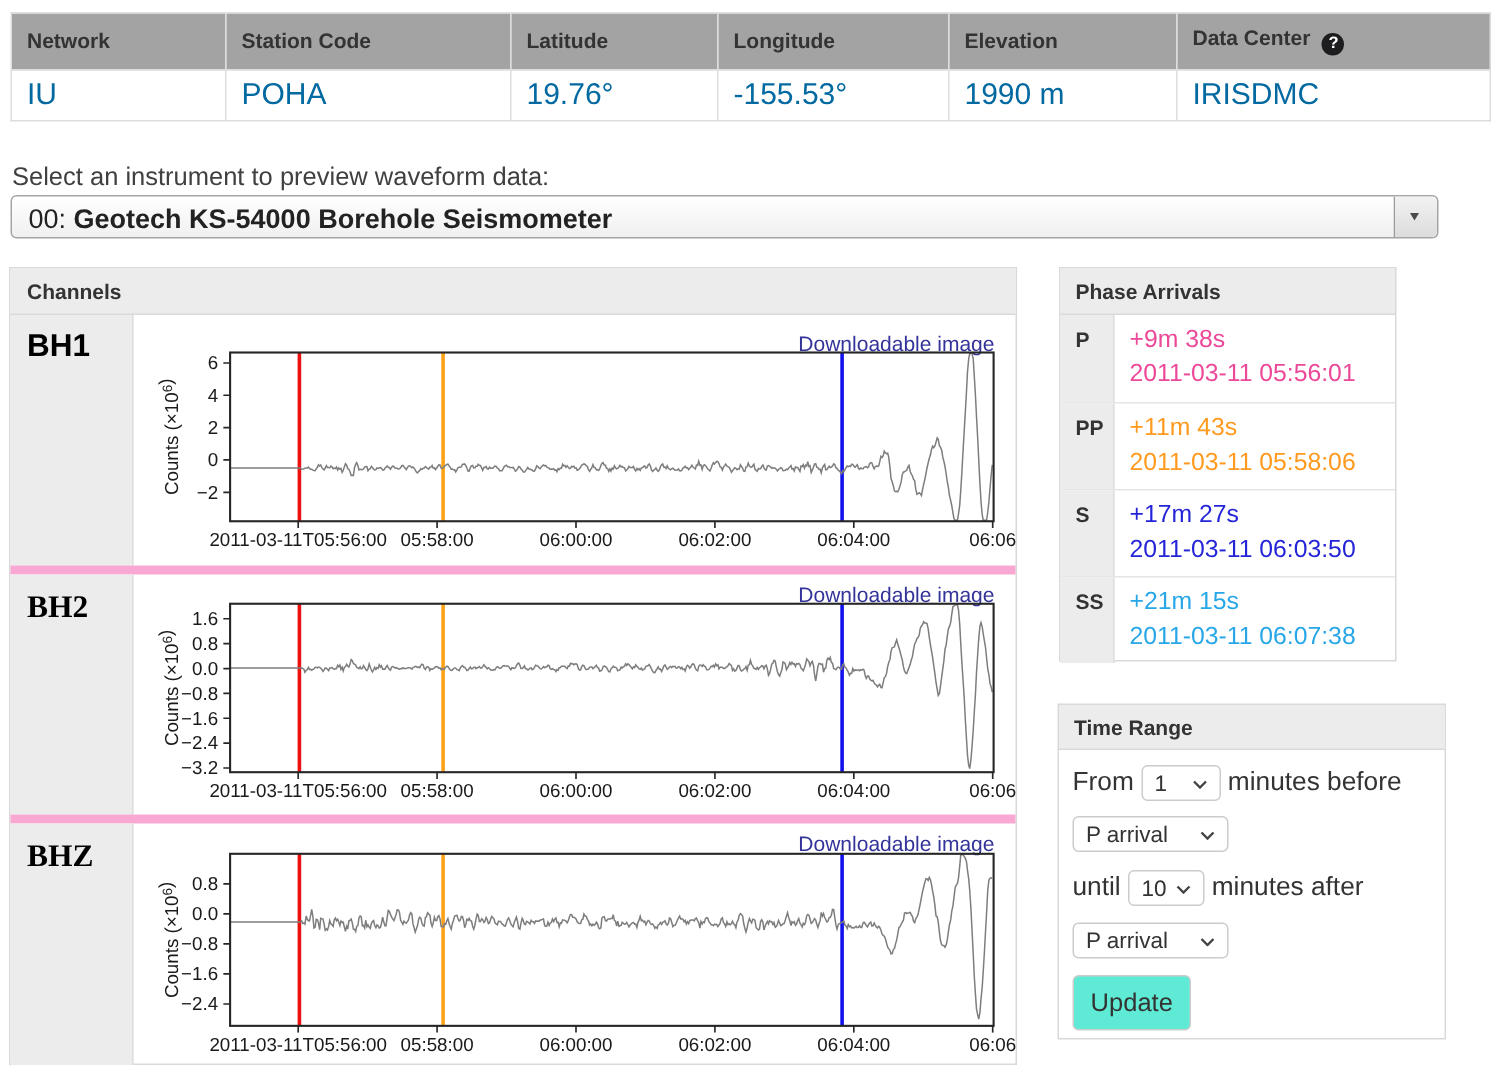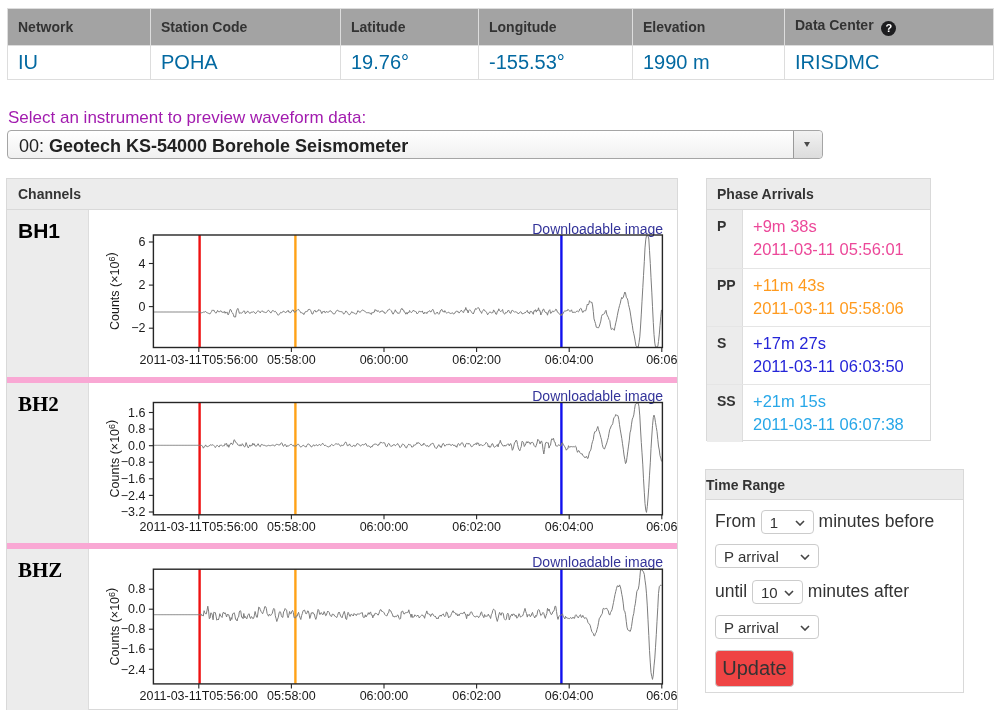--- a/index.html
+++ b/index.html
@@ -4,22 +4,22 @@
 * { margin:0; padding:0; box-sizing:border-box; }
 body { font-family:"Liberation Sans", sans-serif; background:#fff; width:1000px; height:716px; position:relative; overflow:hidden; color:#333; }
 #root { position:absolute; left:0; top:0; width:1000px; height:716px; }
 
 
 table.top { position:absolute; left:7px; top:8px; width:986px; border-collapse:collapse; table-layout:fixed; }
 table.top th { background:#a3a3a3; font-size:14px; font-weight:bold; text-align:left; padding:8px 10px 9px 10px; line-height:16px; border:1px solid #ddd; color:#333; }
 table.top td { font-size:20px; padding:7px 10px; line-height:19px; border:1px solid #ddd; color:#0369a1; background:#fff; }
 .qicon { display:inline-block; width:15px; height:15px; background:#1d1d1f; color:#fff; border-radius:50%; font-size:11px; line-height:15px; text-align:center; font-weight:bold; margin-left:4px; vertical-align:-2px; }
 
-.sel-label { position:absolute; left:8px; top:108px; font-size:17px; color:#a21caf; }
-.bigselect { position:absolute; left:7px; top:130px; width:816px; height:29px; border:1px solid #a5a5a5; border-radius:4px; background:linear-gradient(#ffffff, #f0f0f0); }
+.sel-label { position:absolute; left:8px; top:108px; font-size:17px; color:#404040; }
+.bigselect { position:absolute; left:7px; top:130px; width:952px; height:29px; border:1px solid #a5a5a5; border-radius:4px; background:linear-gradient(#ffffff, #f0f0f0); }
 .bigselect .txt { position:absolute; left:11px; top:5px; font-size:18px; color:#222; }
 .bigselect .btn { position:absolute; right:0; top:0; width:29px; height:27px; border-left:1px solid #9a9a9a; border-radius:0 4px 4px 0; background:linear-gradient(#f2f2f2,#dcdcdc); }
 .bigselect .arr { position:absolute; right:12px; top:11px; width:0; height:0; border-left:3.5px solid transparent; border-right:3.5px solid transparent; border-top:5px solid #4a4a4a; }
 
 
 .panel { position:absolute; background:#fff; border:1px solid #d9d9d9; }
 .phead { background:#ececec; border-bottom:1px solid #d9d9d9; font-weight:bold; font-size:14px; color:#333; }
 
 
 #channels { left:6px; top:178px; width:672px; height:532px; }
@@ -32,26 +32,26 @@
 
 #phase { left:706px; top:178px; width:225px; height:263px; }
 #phase .phead { height:31px; line-height:31px; padding-left:10px; }
 .prow { position:absolute; left:0; width:223px; height:58px; }
 .prow .pl { position:absolute; left:0; top:0; bottom:0; width:36px; background:#ececec; border-right:1px solid #ddd; font-weight:bold; font-size:14px; padding:8px 0 0 10px; }
 .prow .pv { position:absolute; left:37px; top:5px; font-size:16.5px; line-height:23px; white-space:nowrap; padding-left:9px; }
 .prow + .prow { border-top:1px solid #e5e5e5; }
 
 
 #trange { left:705px; top:469px; width:259px; height:224px; }
-#trange .phead { height:30px; line-height:30px; }
+#trange .phead { height:30px; line-height:30px; padding-left:10px; }
 .trbody { position:absolute; left:9px; top:40px; font-size:17.5px; color:#333; }
 .fsel { position:relative; display:inline-block; border:1px solid #ccc; border-radius:4px; background:#fff; font-size:15px; color:#333; vertical-align:middle; }
 .fsel .t { position:absolute; left:8px; }
 .trline { position:absolute; white-space:nowrap; }
-.updbtn { position:absolute; left:0px; top:140px; width:79px; height:37px; border:1px solid #ccc; border-radius:4px; background:#ef4444; font-size:20px; color:#333; text-align:center; line-height:35px; }
+.updbtn { position:absolute; left:0px; top:140px; width:79px; height:37px; border:1px solid #ccc; border-radius:4px; background:#5eead4; font-size:17px; color:#333; text-align:center; line-height:35px; }
 </style></head>
 <body>
 <div id="root">
 
 <table class="top">
 <colgroup>
         <col style="width:143px">
         <col style="width:190px">
         <col style="width:138px">
         <col style="width:154px">

